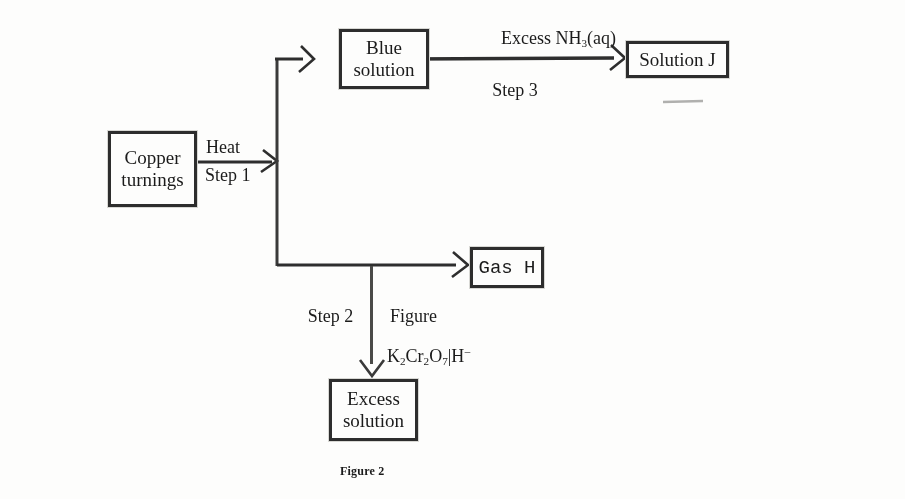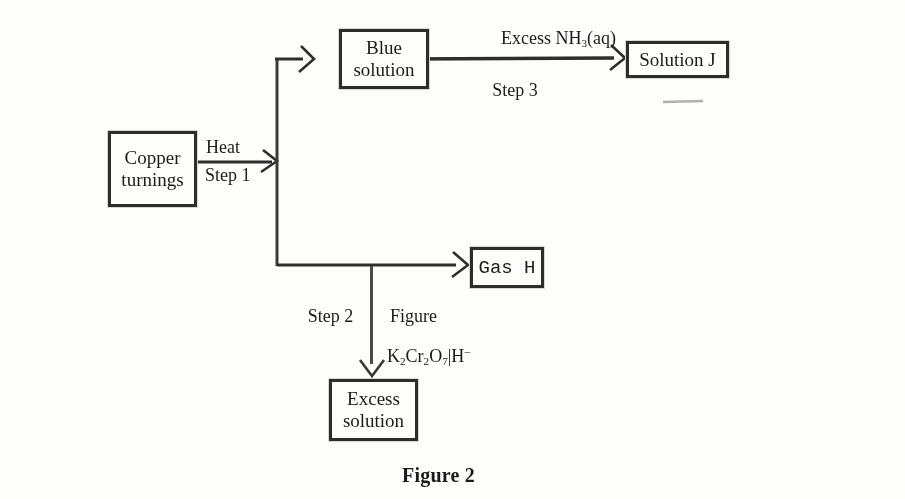--- a/index.html
+++ b/index.html
@@ -47,22 +47,22 @@
   .lbl-excess   { left: 420px; top: 28px; width: 196px; text-align: right; }
   .lbl-step3    { left: 460px; top: 80px; width: 110px; text-align: center; }
   .lbl-step2    { left: 300px; top: 306px; width: 61px; text-align: center; }
   .lbl-aqueous  { left: 390px; top: 306px; }
   .lbl-formula  { left: 387px; top: 346px; }
   sub { font-size: 0.62em; vertical-align: -0.28em; line-height: 0; }
   sup { font-size: 0.68em; vertical-align: 0.42em; line-height: 0; }
   .caption {
     position: absolute;
     left: 340px; top: 464px; width: 135px;
-    text-align: right;
-    font-size: 20px;
+    text-align: left;
+    font-size: 12px;
     font-weight: bold;
     letter-spacing: 0.2px;
   }
 </style>
 </head>
 <body>
 
 <div class="canvas">
 
   <svg class="connectors" viewBox="0 0 905 499" xmlns="http://www.w3.org/2000/svg">

